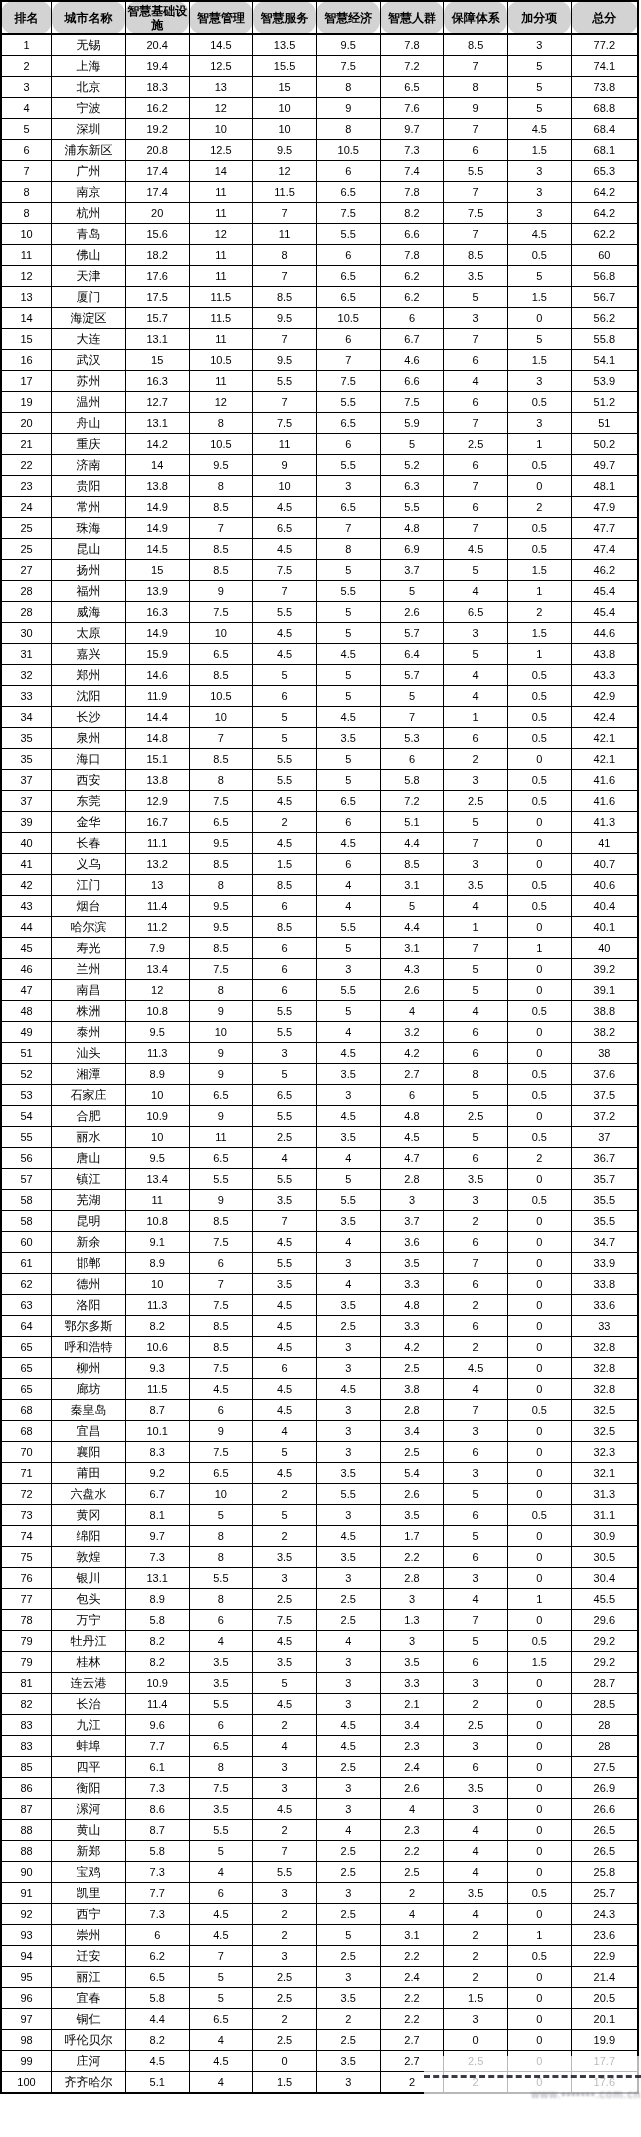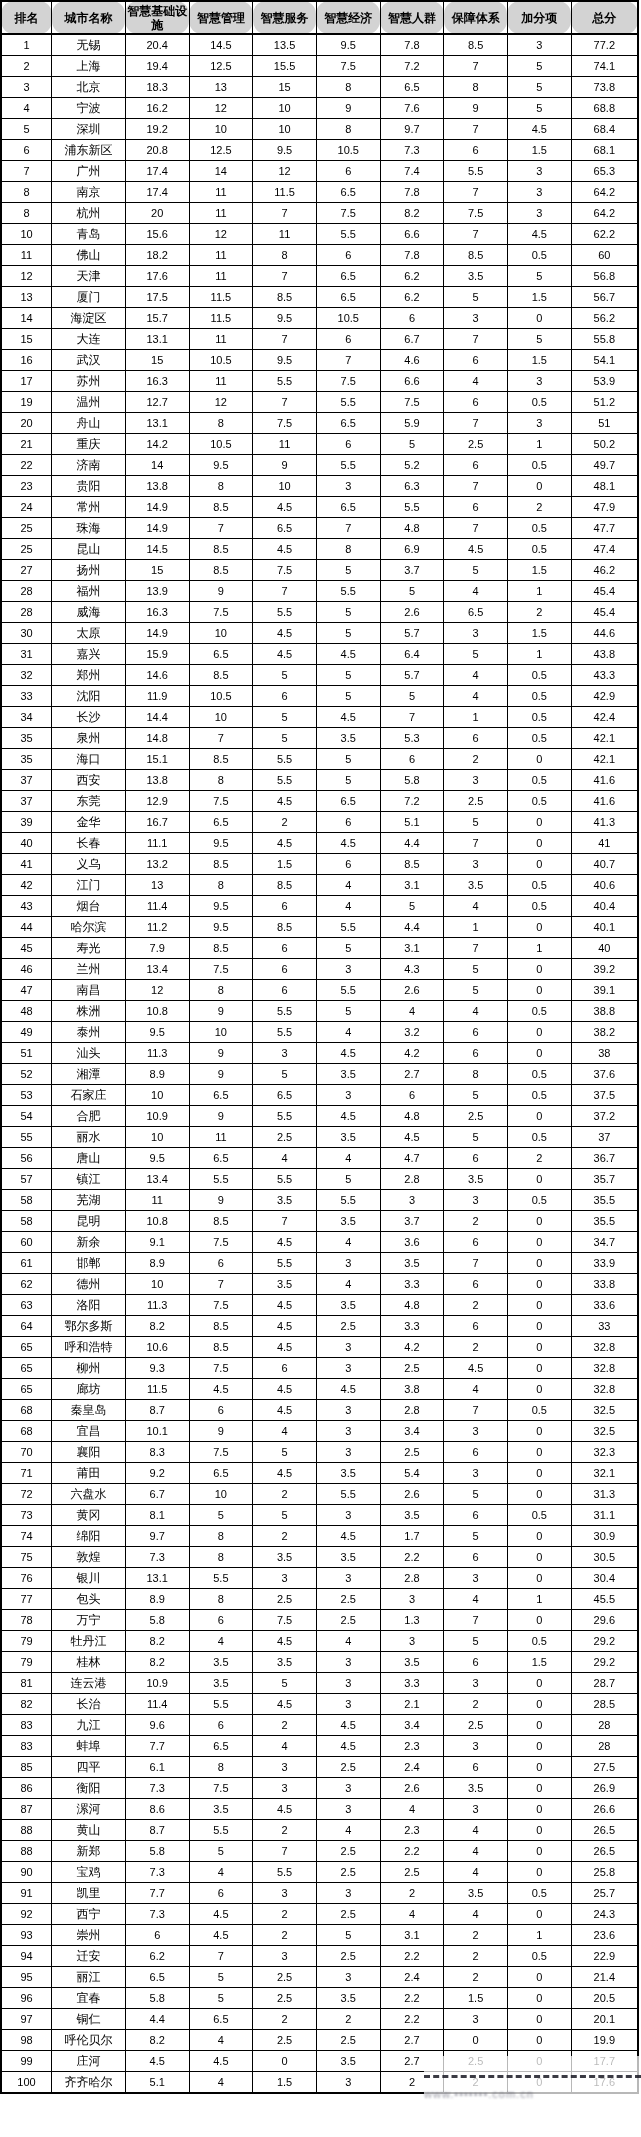--- a/index.html
+++ b/index.html
@@ -54,21 +54,21 @@
     background: rgba(255,255,255,0.72);
     pointer-events: none;
   }
   .wm-dash {
     margin-top: 19px;
     border-top: 3px dashed rgba(25,25,35,0.85);
     height: 0;
   }
   .wm-text {
     margin-top: 10px;
-    text-align: left;
+    text-align: right;
     font-size: 11px;
     letter-spacing: 1px;
     color: rgba(70,70,90,0.55);
     filter: blur(0.8px);
     white-space: nowrap;
   }
 </style>
 </head>
 <body>
 

